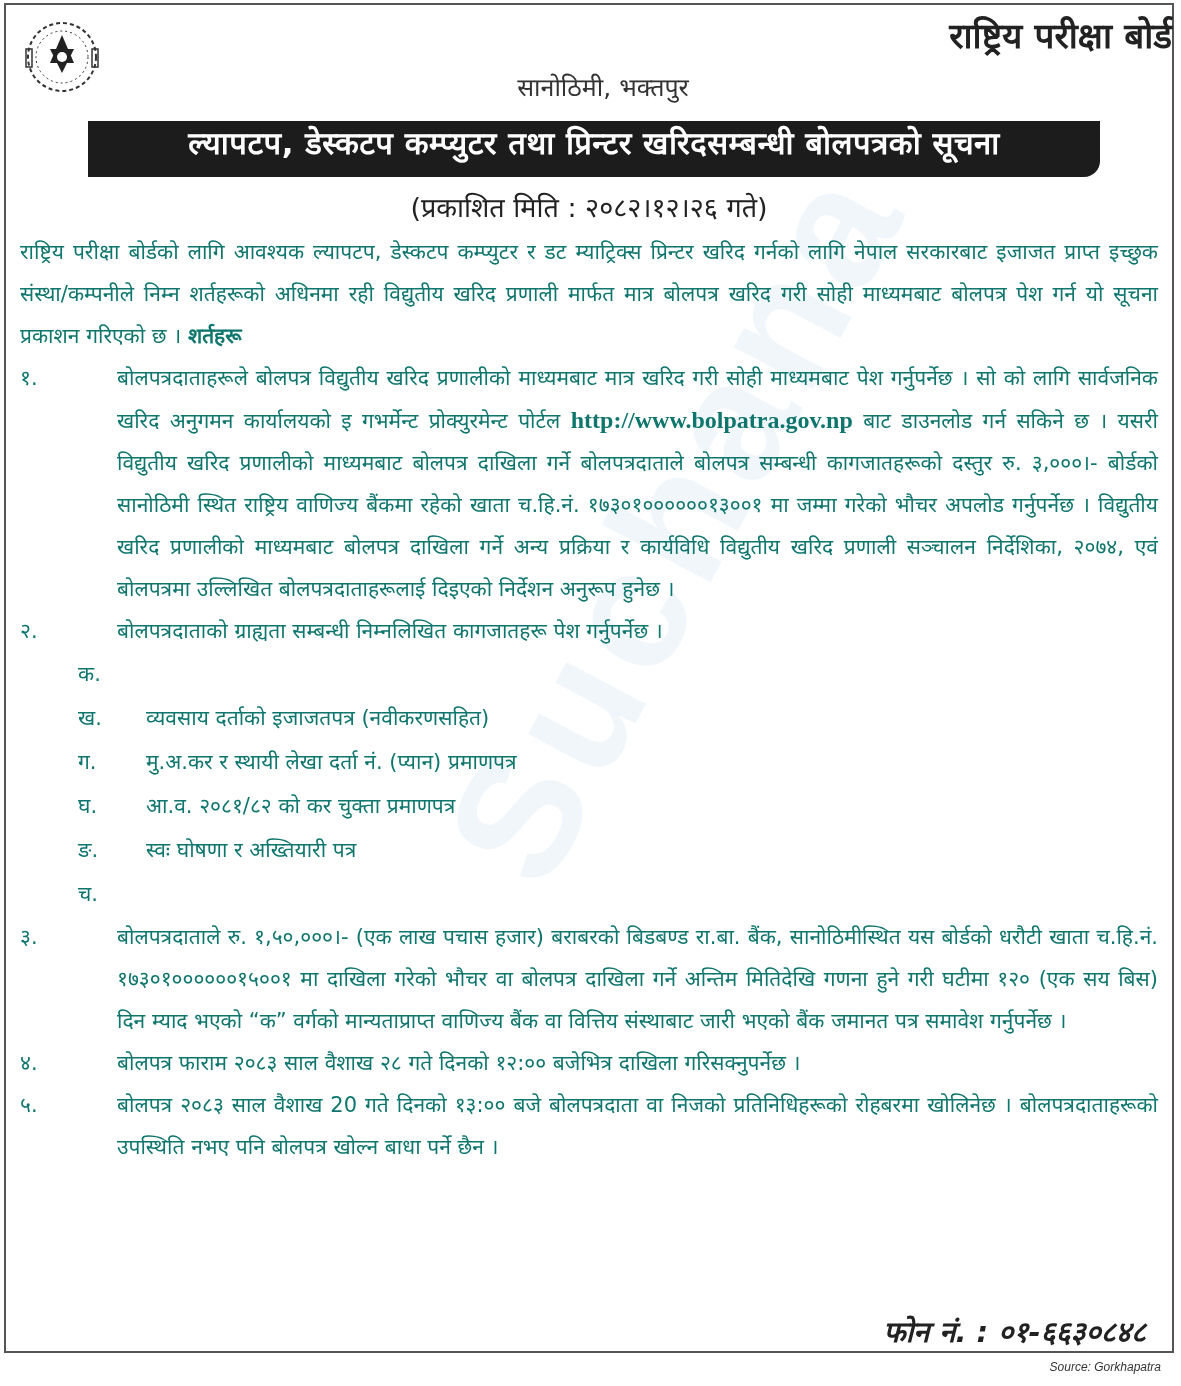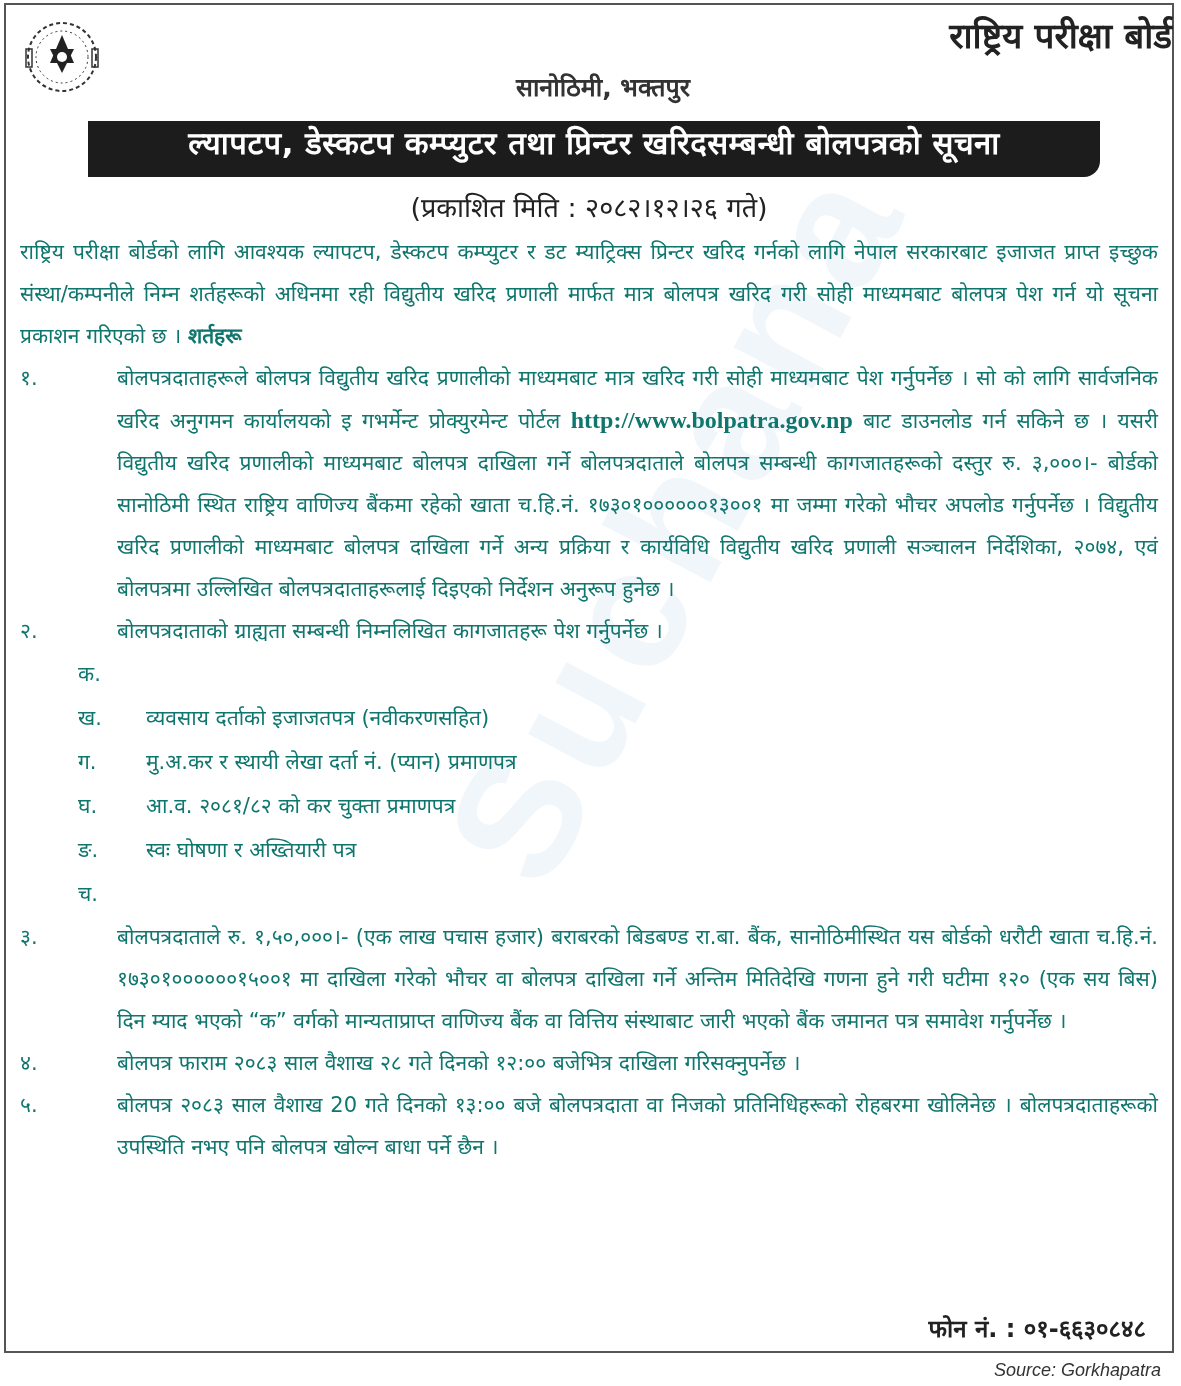--- a/index.html
+++ b/index.html
@@ -7,39 +7,39 @@
          font-family: "DejaVu Sans", "Liberation Sans", sans-serif; color: #1a1a1a; }
   .frame { position: absolute; left: 4px; top: 3px; width: 1170px; height: 1350px;
            border: 2px solid #555; box-sizing: border-box; background: #fff; }
   .watermark { position: absolute; left: 280px; top: 420px; font-size: 170px; font-weight: bold;
                color: rgba(120,170,220,0.10); transform: rotate(-62deg); letter-spacing: 10px;
                font-family: "Liberation Sans", sans-serif; pointer-events: none; white-space: nowrap; }
   .logo { position: absolute; left: 14px; top: 8px; width: 84px; height: 84px; }
   .title { position: absolute; left: 0; right: 0; top: 6px; text-align: right;
            font-size: 35px; font-weight: bold; color: #222; }
   .subtitle { position: absolute; left: 0; right: 0; top: 64px; text-align: center;
-              font-size: 25px; font-weight: bold; color: #333; padding-left: 28px; }
+              font-size: 25px; font-weight: normal; color: #333; padding-left: 28px; }
   .banner { position: absolute; left: 82px; top: 116px; width: 1012px; height: 56px;
             background: #1c1c1c; color: #fff; border-radius: 0 0 16px 0;
             display: flex; align-items: flex-start; justify-content: center;
             font-size: 31px; font-weight: bold; letter-spacing: 0.5px; }
   .pubdate { position: absolute; left: 0; right: 0; top: 183px; text-align: center;
              font-size: 27px; color: #222; }
   .body { position: absolute; left: 14px; right: 14px; top: 226px; font-size: 21px;
           line-height: 42px; color: #0f766e; }
   .intro { text-align: justify; text-align-last: left; margin: 0; }
   .intro b { font-weight: bold; }
   .cond { display: flex; margin: 0; }
   .cond .num { width: 58px; flex: none; }
   .cond .txt { flex: 1; text-align: justify; margin-left: 39px; }
   .cond .txt b.url { font-family: "Liberation Serif", serif; font-size: 24px; }
   .sub { display: flex; margin: 0 0 0 58px; line-height: 44px; }
   .sub .num { width: 68px; flex: none; }
-  .phone { position: absolute; right: 26px; top: 1306px; font-size: 24px; font-weight: bold; color: #222; }
-  .source { position: absolute; right: 20px; top: 1360px; font-size: 18px; font-style: italic;
+  .phone { position: absolute; right: 26px; top: 1306px; font-size: 29px; font-weight: bold; color: #222; font-style: italic; }
+  .source { position: absolute; right: 20px; top: 1360px; font-size: 12px; font-style: italic;
             color: #333; font-family: "Liberation Sans", sans-serif; }
 </style>
 </head>
 <body>
 
 <div class="frame">
   <div class="watermark">Suchana</div>
 
   <svg class="logo" viewBox="0 0 84 84">
     <circle cx="42" cy="44" r="34" fill="none" stroke="#333" stroke-width="2" stroke-dasharray="4 3"></circle>

